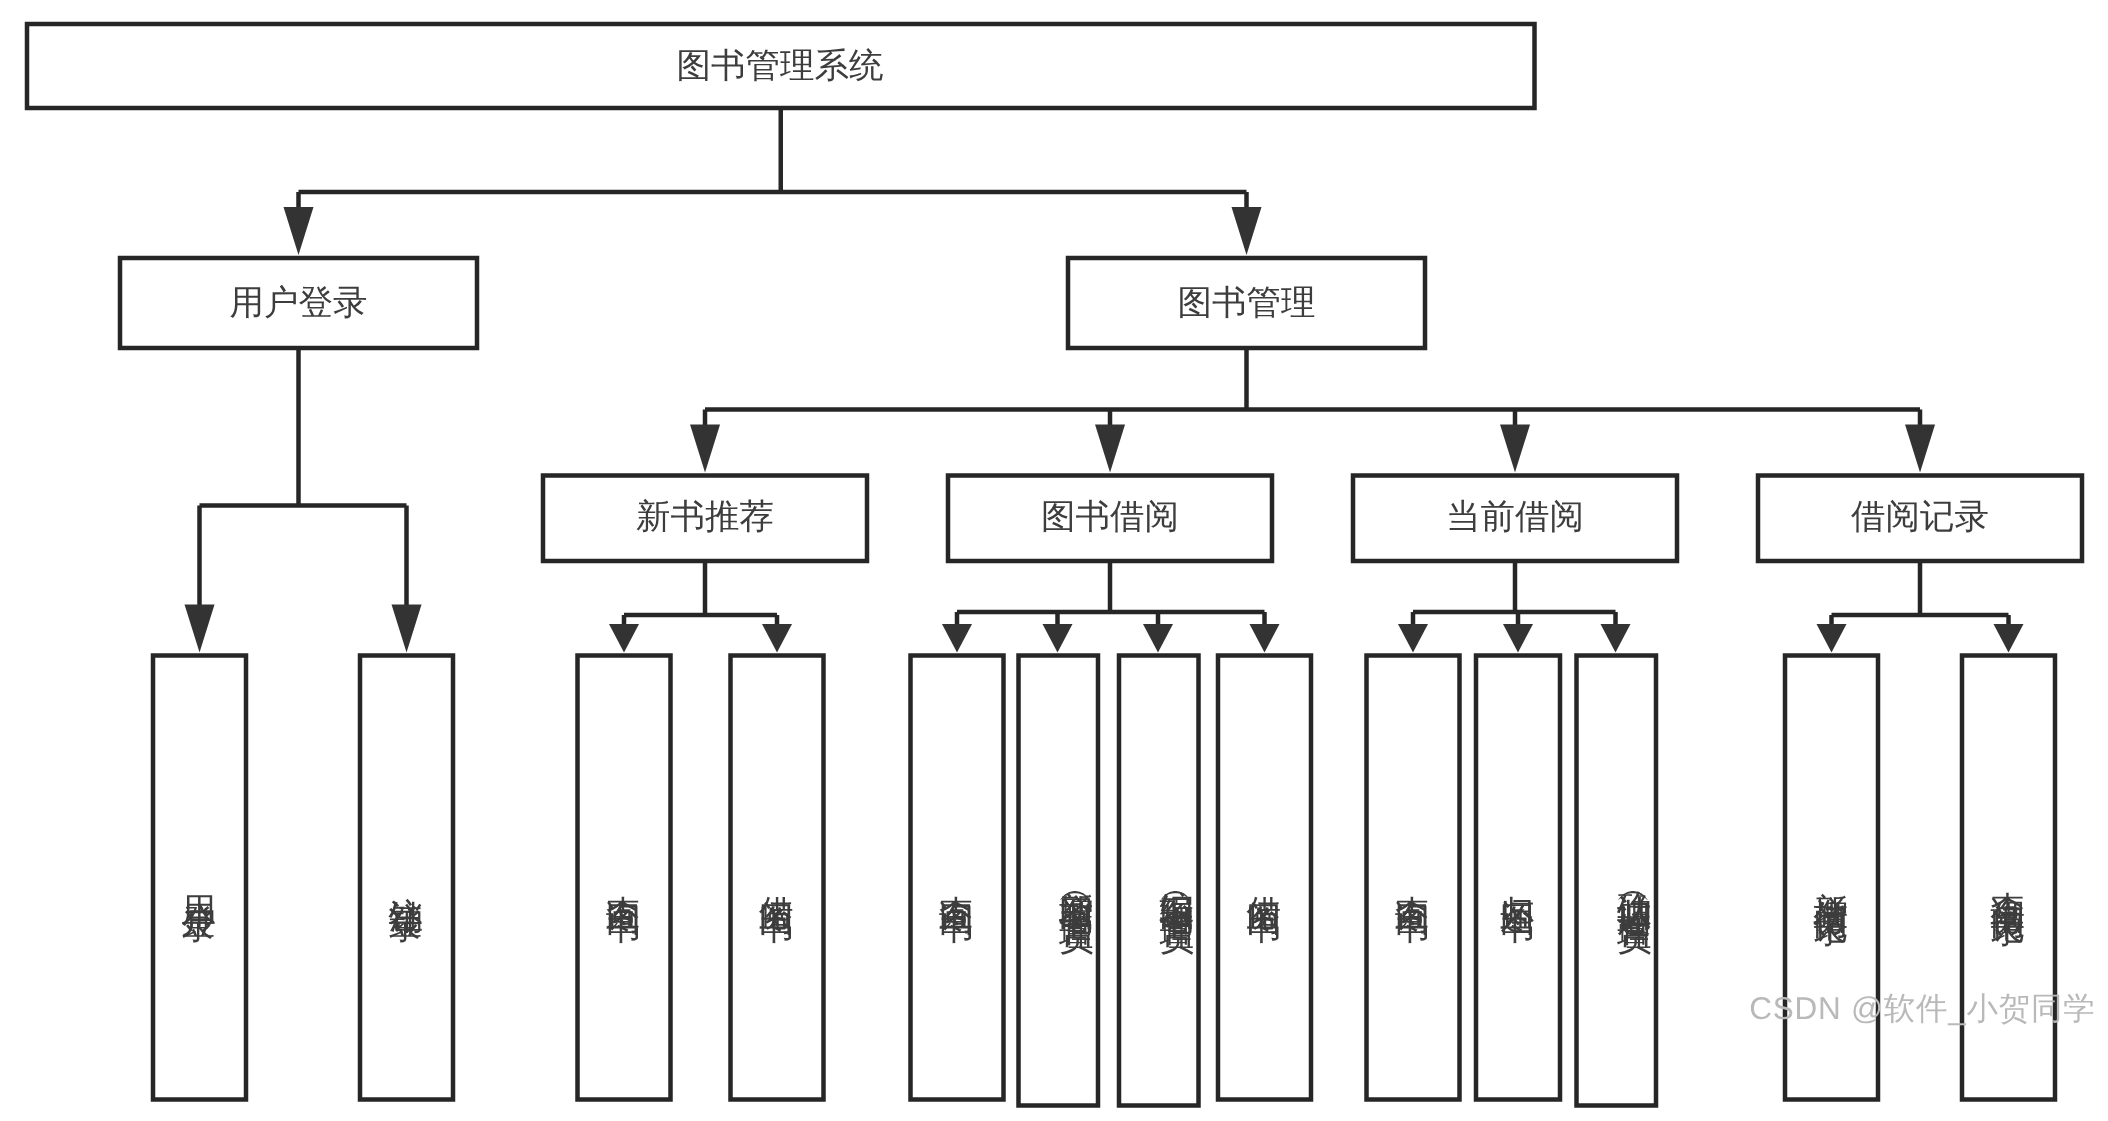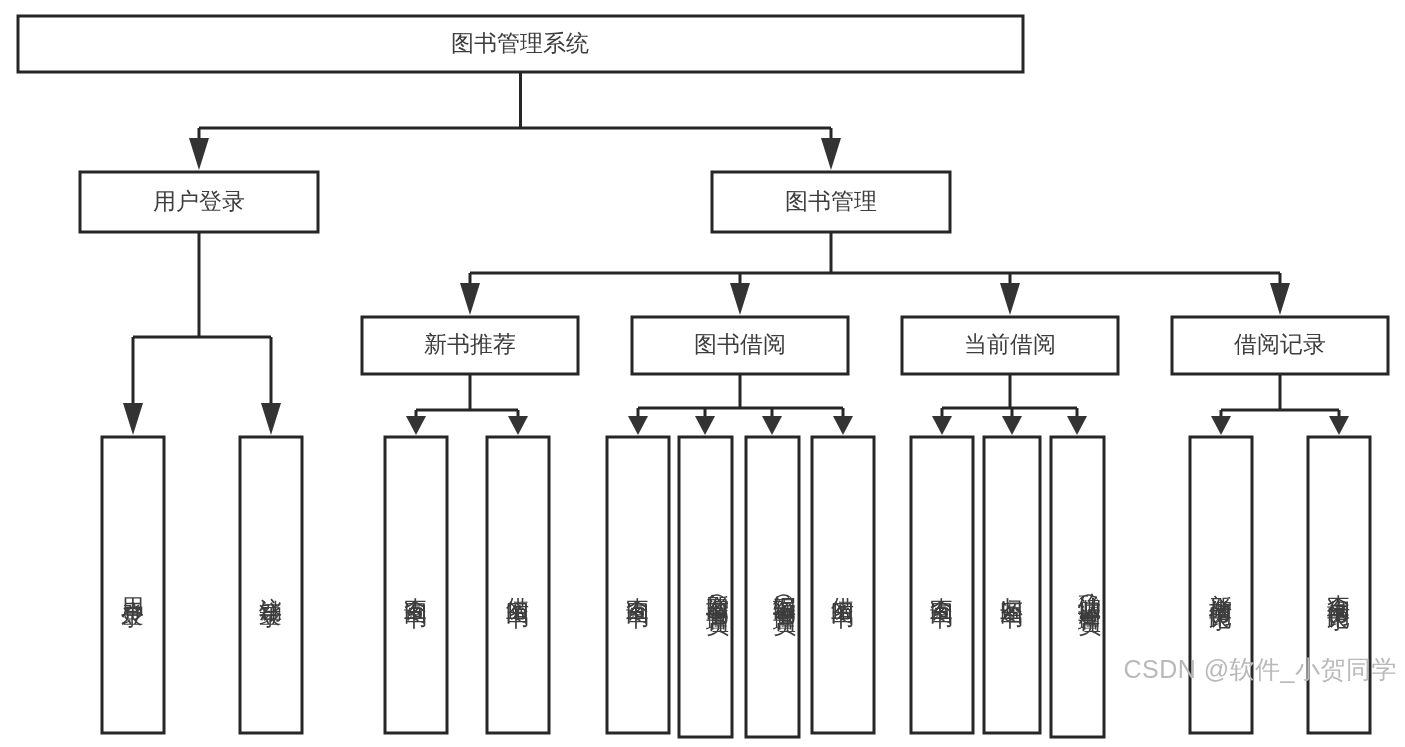--- a/index.html
+++ b/index.html
@@ -62,21 +62,21 @@
     letter-spacing: 3px;
     white-space: nowrap;
     text-align: center;
     pointer-events: none;
   }
   .watermark {
     position: absolute;
     right: 8px;
     bottom: 4px;
     font-family: "Liberation Sans", "DejaVu Sans", sans-serif;
-    font-size: 25px;
+    font-size: 21px;
     color: #b9b9b9;
     letter-spacing: 0.5px;
     user-select: none;
   }
 </style>
 </head>
 <body>
 
 <div id="diagram-root">
 

